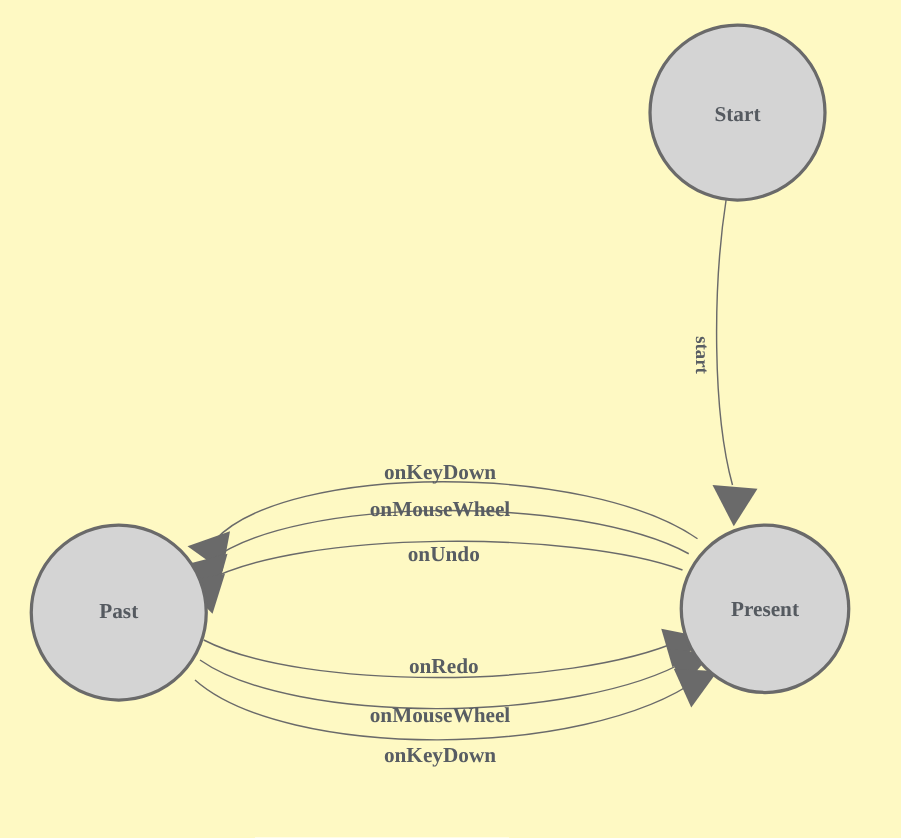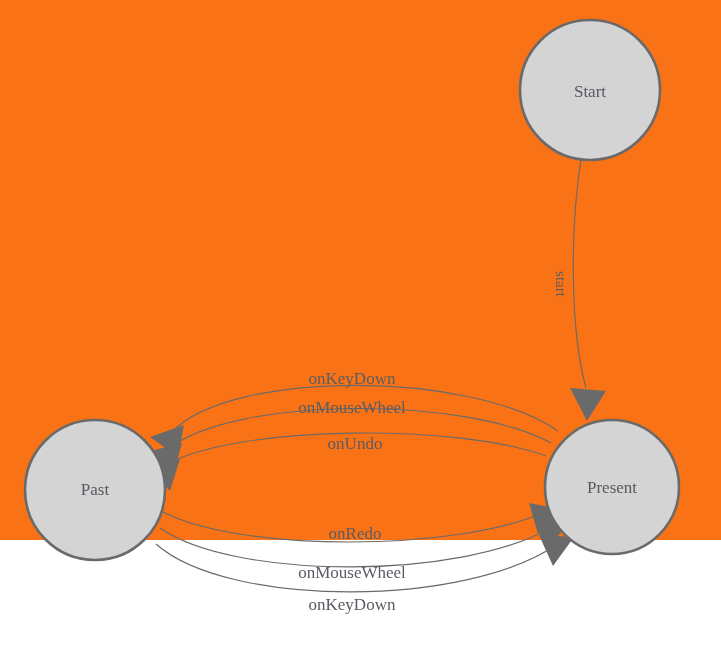--- a/index.html
+++ b/index.html
@@ -9,22 +9,23 @@
   }
   body {
     width: 721px;
     height: 670px;
     overflow: hidden;
     font-family: "Liberation Serif", "DejaVu Serif", serif;
   }
   #diagram-root {
     position: relative;
     width: 721px;
-    height: 540px;
-    background: #f97316;
+    height: 670px;
+    background: #fef9c3;
+    font-weight: bold;
   }
   svg#state-machine-svg {
     display: block;
     width: 721px;
     height: 670px;
   }
   .node-circle {
     fill: #d4d4d4;
     stroke: #6a6a6a;
     stroke-width: 2.6;

